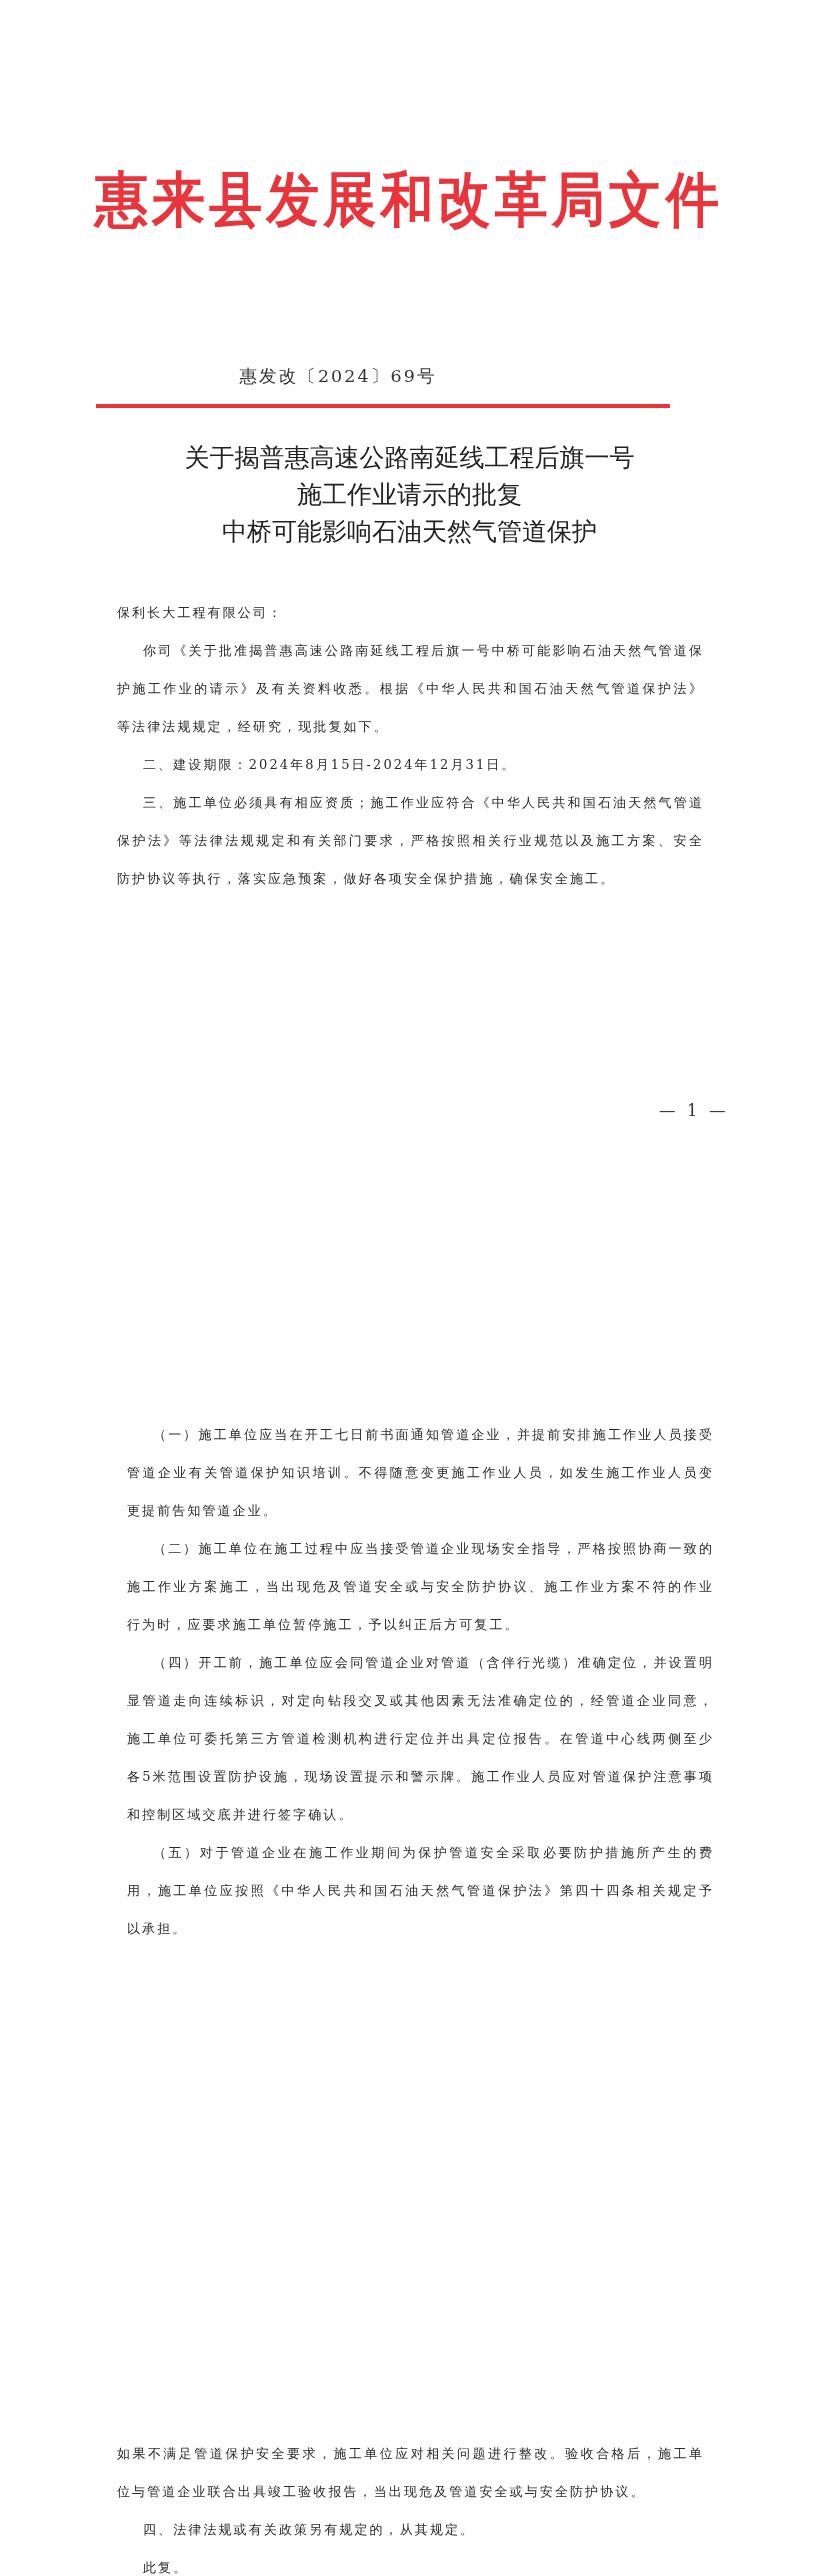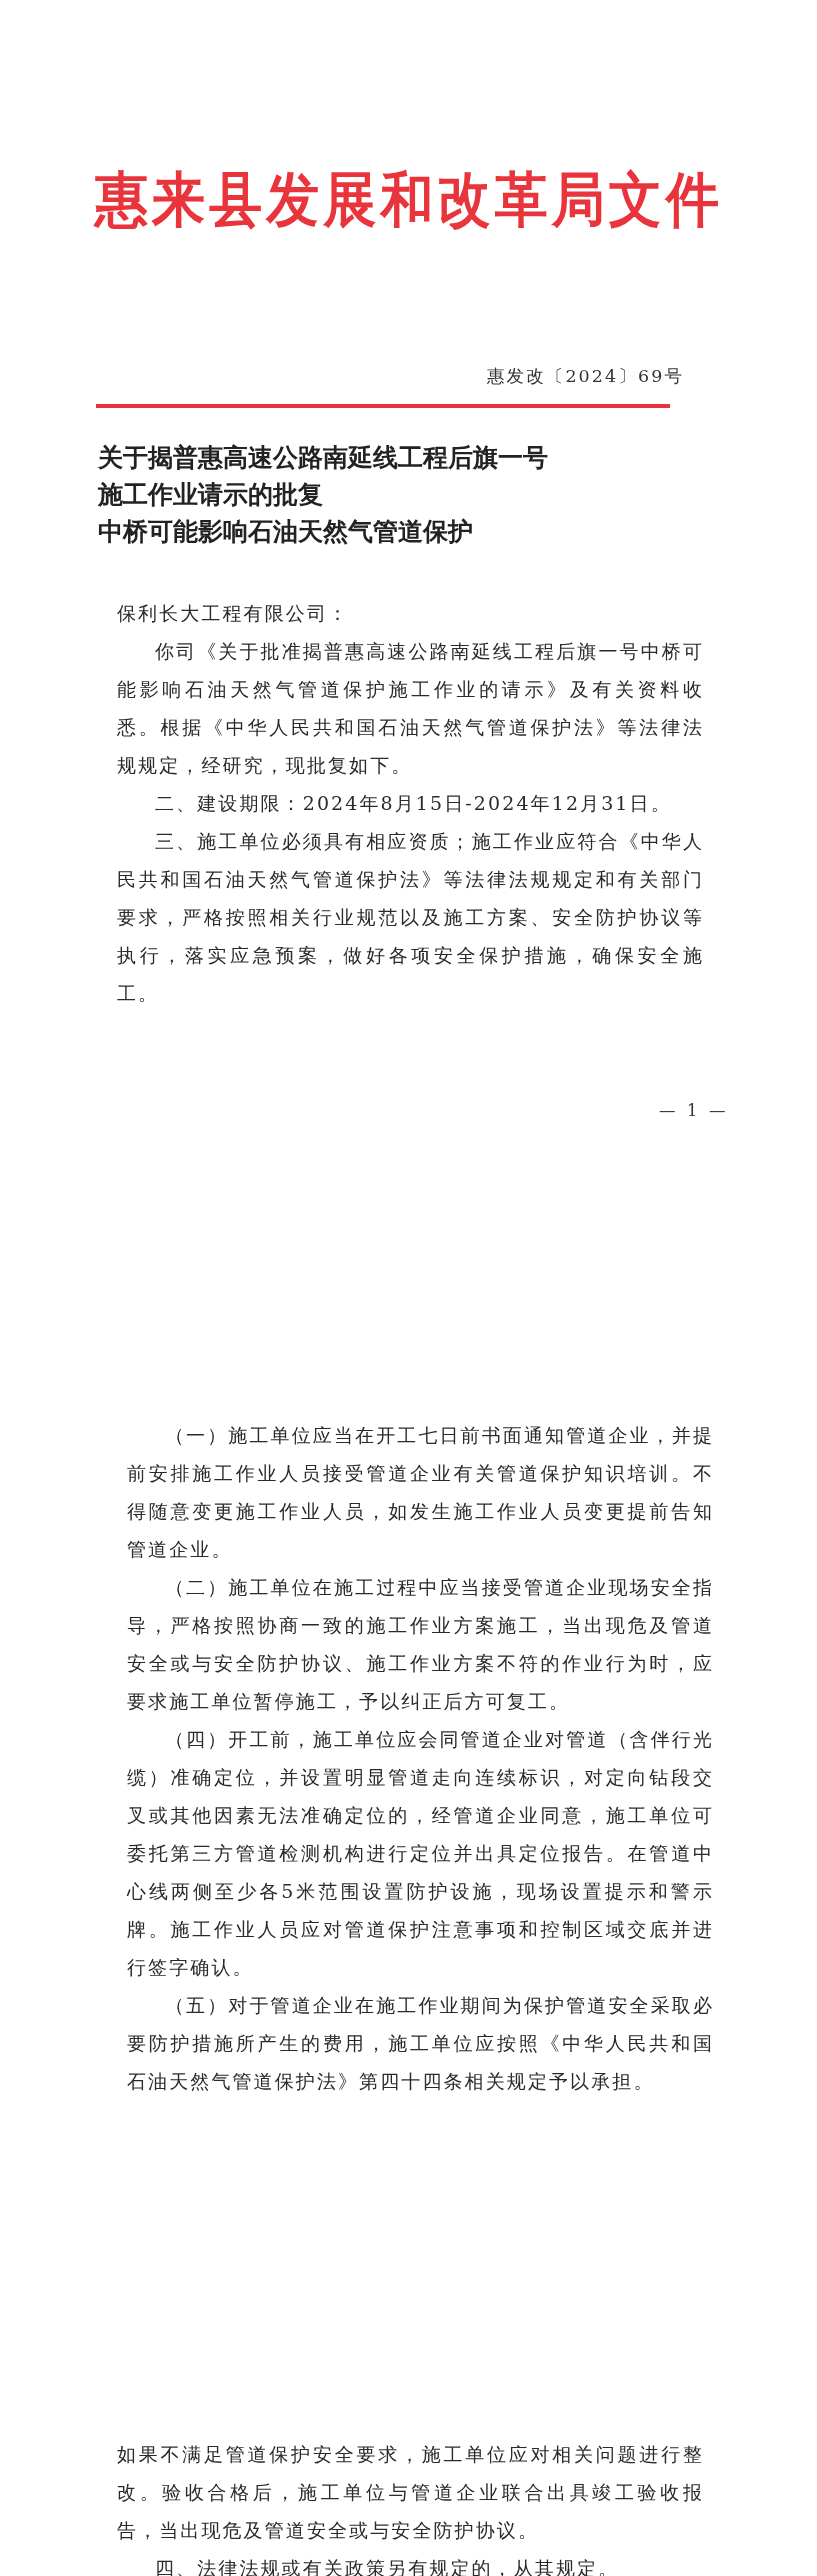--- a/index.html
+++ b/index.html
@@ -6,29 +6,29 @@
   body { width: 818px; height: 3470px; position: relative; overflow: hidden;
          font-family: "DejaVu Serif", "Liberation Serif", serif; color: #2a2a2a; }
   .page { position: absolute; left: 0; width: 818px; background: #fff; margin-top: 27px; }
   .p1 { top: 0; height: 1157px; }
   .p2 { top: 1157px; height: 1157px; }
   .p3 { top: 2313px; height: 1157px; }
 
   .red-title { position: absolute; top: 138px; left: 0; width: 818px; text-align: center;
                font-family: "DejaVu Serif", serif; font-size: 53px; letter-spacing: 4.1px;
                color: #e8343a; font-weight: bold; transform: scaleY(1.12); }
-  .doc-number { position: absolute; top: 337px; left: 8px; width: 676px; text-align: right;
+  .doc-number { position: absolute; top: 337px; left: 0; width: 676px; text-align: center;
                 font-size: 17.5px; letter-spacing: 2.1px; color: #333; }
   .red-rule { position: absolute; top: 377px; left: 96px; width: 574px; height: 3.6px; background: #e8343a; }
 
-  .subject { position: absolute; top: 412px; left: 98px; width: 623px; text-align: left;
-             font-family: "DejaVu Sans", sans-serif; font-weight: bold; font-size: 25px;
+  .subject { position: absolute; top: 412px; left: 98px; width: 623px; text-align: center;
+             font-family: "DejaVu Sans", sans-serif; font-weight: normal; font-size: 25px;
              line-height: 37px; color: #222; }
 
-  .body-text { position: absolute; left: 117px; width: 587px; font-size: 19px; line-height: 38px;
+  .body-text { position: absolute; left: 117px; width: 587px; font-size: 13px; line-height: 38px;
                letter-spacing: 2.1px; color: #2a2a2a; text-align: justify; }
   .body-text p { margin: 0; }
   .indent { text-indent: 2em; }
 
   .page-num { position: absolute; font-size: 16.5px; letter-spacing: 3.1px; color: #333; }
   .pn1 { top: 1074px; left: 659px; }
 </style>
 </head>
 <body>
 

